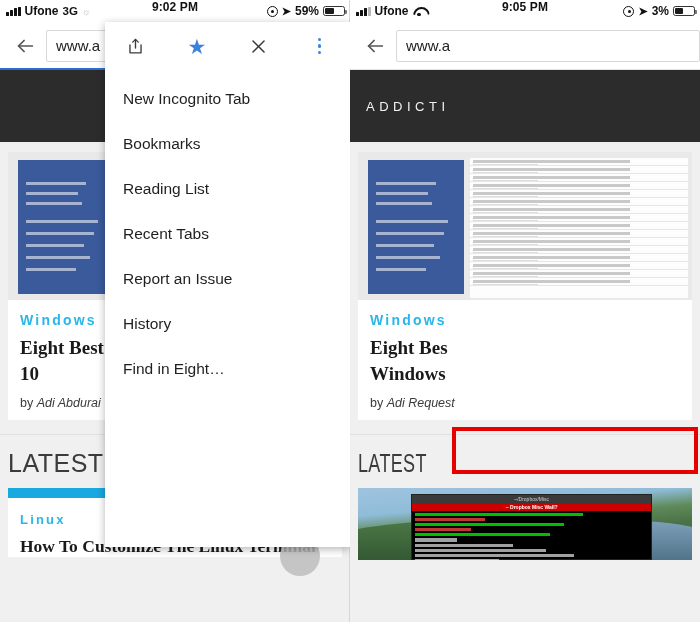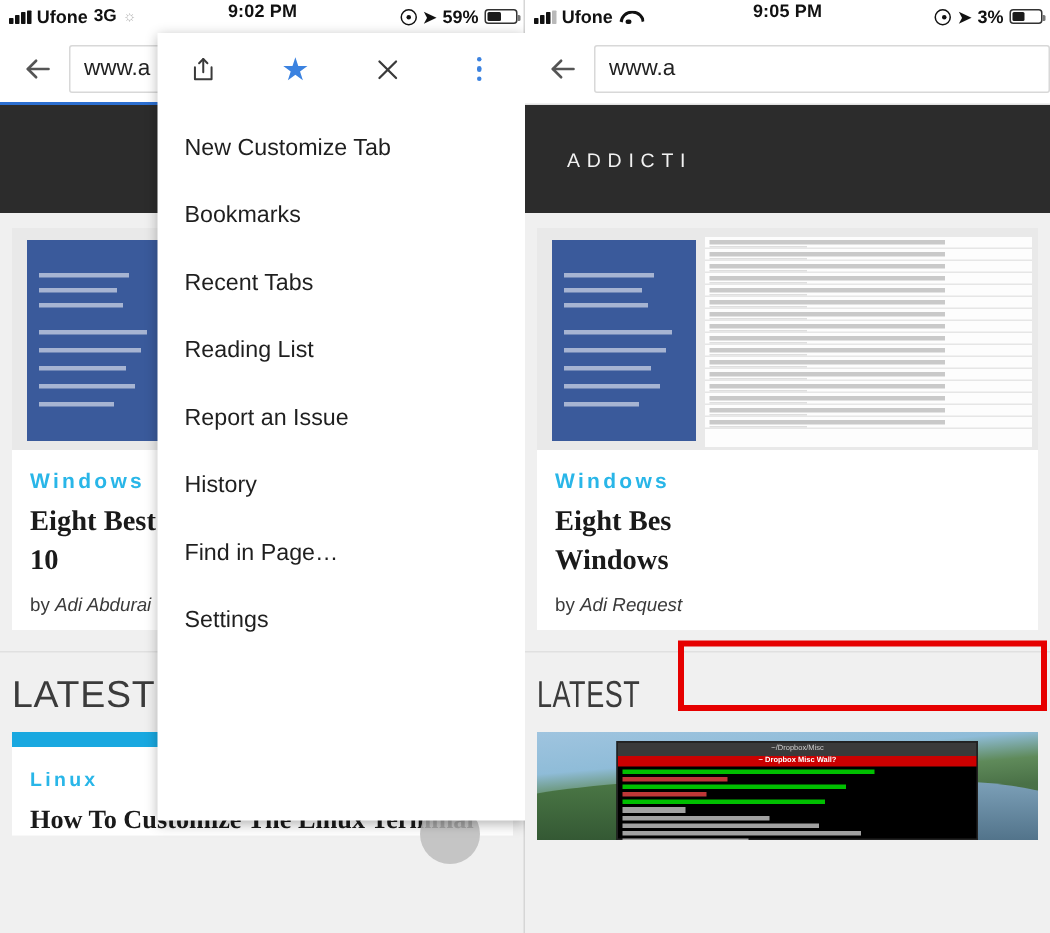--- a/index.html
+++ b/index.html
@@ -58,21 +58,21 @@
   .back-arrow { width:34px; height:34px; display:flex; align-items:center; justify-content:center; color:#555; }
   .urlbox {
     margin-left:4px; height:32px; flex:1; border:1px solid #d8d8d8; border-radius:2px;
     background:#fff; display:flex; align-items:center; padding:0 9px;
     font-size:15px; color:#222; white-space:nowrap; overflow:hidden;
   }
   .page-progress { position:absolute; left:0; right:0; bottom:-2px; height:3px; background:#2c6fd1; }
 
   
   .site { position:relative; height:calc(622px - 70px); background:#f0f0f0; overflow:hidden; }
-  .site-head { height:72px; background:#2c2c2c; display:flex; align-items:center; padding-left:28px; }
+  .site-head { height:72px; background:#2c2c2c; display:flex; align-items:center; padding-left:16px; }
   .site-logo { color:#f2f2f2; font-size:13px; letter-spacing:4.5px; white-space:nowrap; }
 
   .card { background:#fff; margin:10px 8px 0 8px; padding-bottom:10px; }
   .thumb { height:148px; background:#e9e9e9; position:relative; overflow:hidden; }
   .thumb .blue-pane { position:absolute; left:10px; top:8px; width:96px; height:134px; background:#3a5a9b; }
   .thumb .blue-pane .ln { position:absolute; left:8px; height:3px; background:rgba(255,255,255,.55); }
   .thumb .list { position:absolute; left:112px; top:6px; right:4px; bottom:2px; background:#fdfdfd; }
   .thumb .list .row { height:8px; border-bottom:1px solid #e6e6e6; position:relative; }
   .thumb .list .row::before { content:""; position:absolute; left:3px; top:2px; height:2.5px; width:72%; background:#c9c9c9; }
   .thumb .list .row::after { content:""; position:absolute; left:3px; top:5.5px; height:1.5px; width:30%; background:#dedede; }
@@ -253,28 +253,27 @@
         </div>
         <div>
             <span class="kebab">
               <i></i>
               <i></i>
               <i></i>
             </span>
           </div>
       </div>
       <div class="menu-items">
-        <div class="menu-item">New Customize Tab</div>
+        <div class="menu-item">New Incognito Tab</div>
         <div class="menu-item">Bookmarks</div>
+        <div class="menu-item">Reading List</div>
         <div class="menu-item">Recent Tabs</div>
-        <div class="menu-item">Reading List</div>
         <div class="menu-item">Report an Issue</div>
         <div class="menu-item">History</div>
-        <div class="menu-item">Find in Page…</div>
-        <div class="menu-item">Settings</div>
+        <div class="menu-item">Find in Eight…</div>
       </div>
     </div>
   </div>
 
   <div class="phone phone-right">
 
     <div class="statusbar">
       <div class="sb-left">
         <span class="bars dim">
             <i></i>

